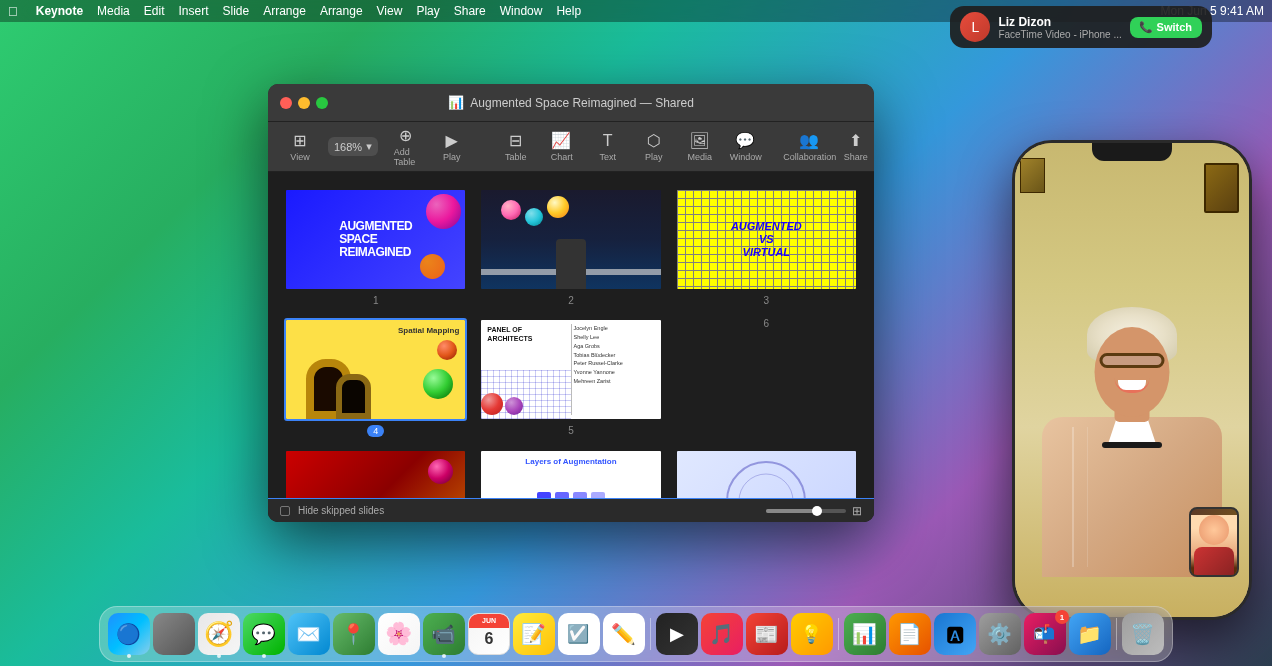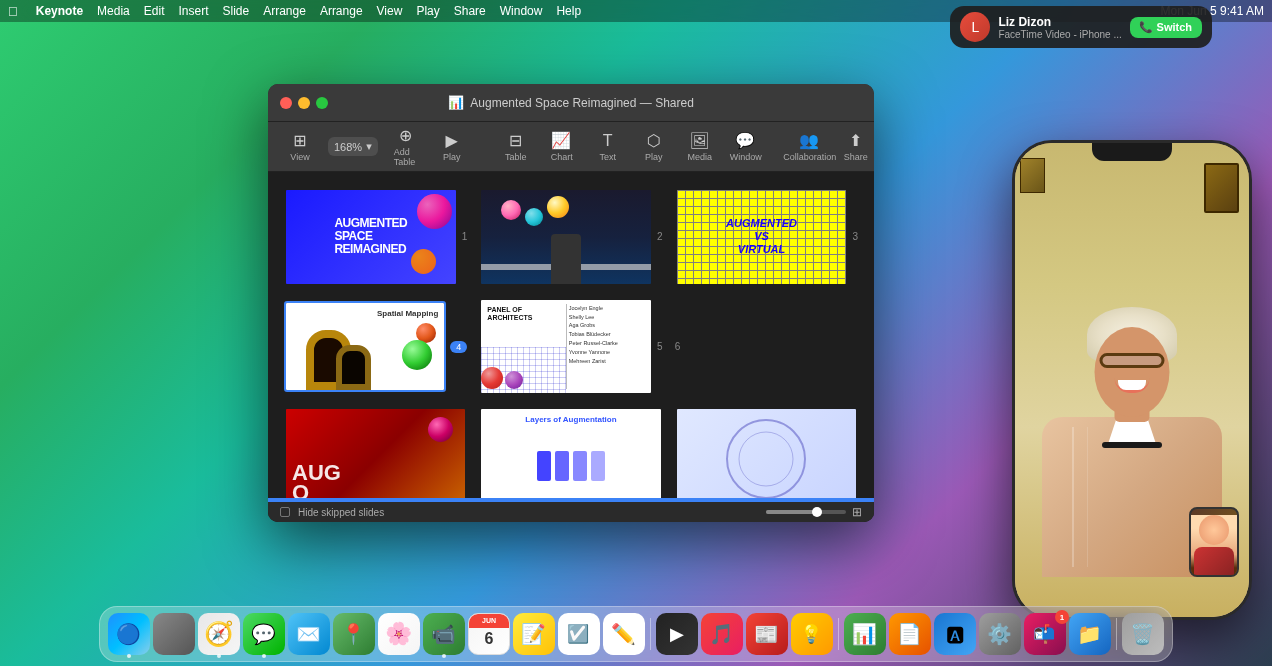--- a/index.html
+++ b/index.html
@@ -181,21 +181,21 @@
       height: calc(100% - 88px);
       overflow-y: auto;
       padding: 16px;
       display: grid;
       grid-template-columns: repeat(3, 1fr);
       gap: 12px;
       align-content: start;
     }
     .slide-item {
       display: flex;
-      flex-direction: row;
+      flex-direction: column;
       align-items: center;
       gap: 4px;
     }
     .slide-thumb {
       width: 100%;
       aspect-ratio: 16/9;
       border-radius: 3px;
       overflow: hidden;
       position: relative;
       border: 2px solid transparent;
@@ -328,21 +328,21 @@
       font-size: 11px;
       font-weight: 900;
       text-align: center;
       text-transform: uppercase;
       line-height: 1.2;
       font-style: italic;
     }
 
     
     .slide4 {
-      background: #ffffff;
+      background: #fde047;
       width: 100%; height: 100%;
       position: relative;
       overflow: hidden;
     }
     .slide4-arch {
       position: absolute;
       left: 20px;
       bottom: 0;
       width: 45px;
       height: 60px;
@@ -554,21 +554,21 @@
       transform: translate(-50%, -50%);
     }
 
     
     .window-statusbar {
       position: absolute;
       bottom: 0;
       left: 0; right: 0;
       height: 24px;
       background: #2a2a2a;
-      border-top: 4px solid #3b82f6;
+      border-top: 1px solid #3b82f6;
       display: flex;
       align-items: center;
       padding: 0 12px;
       gap: 8px;
     }
     .statusbar-checkbox {
       width: 10px; height: 10px;
       border: 1px solid #777;
       border-radius: 2px;
     }

